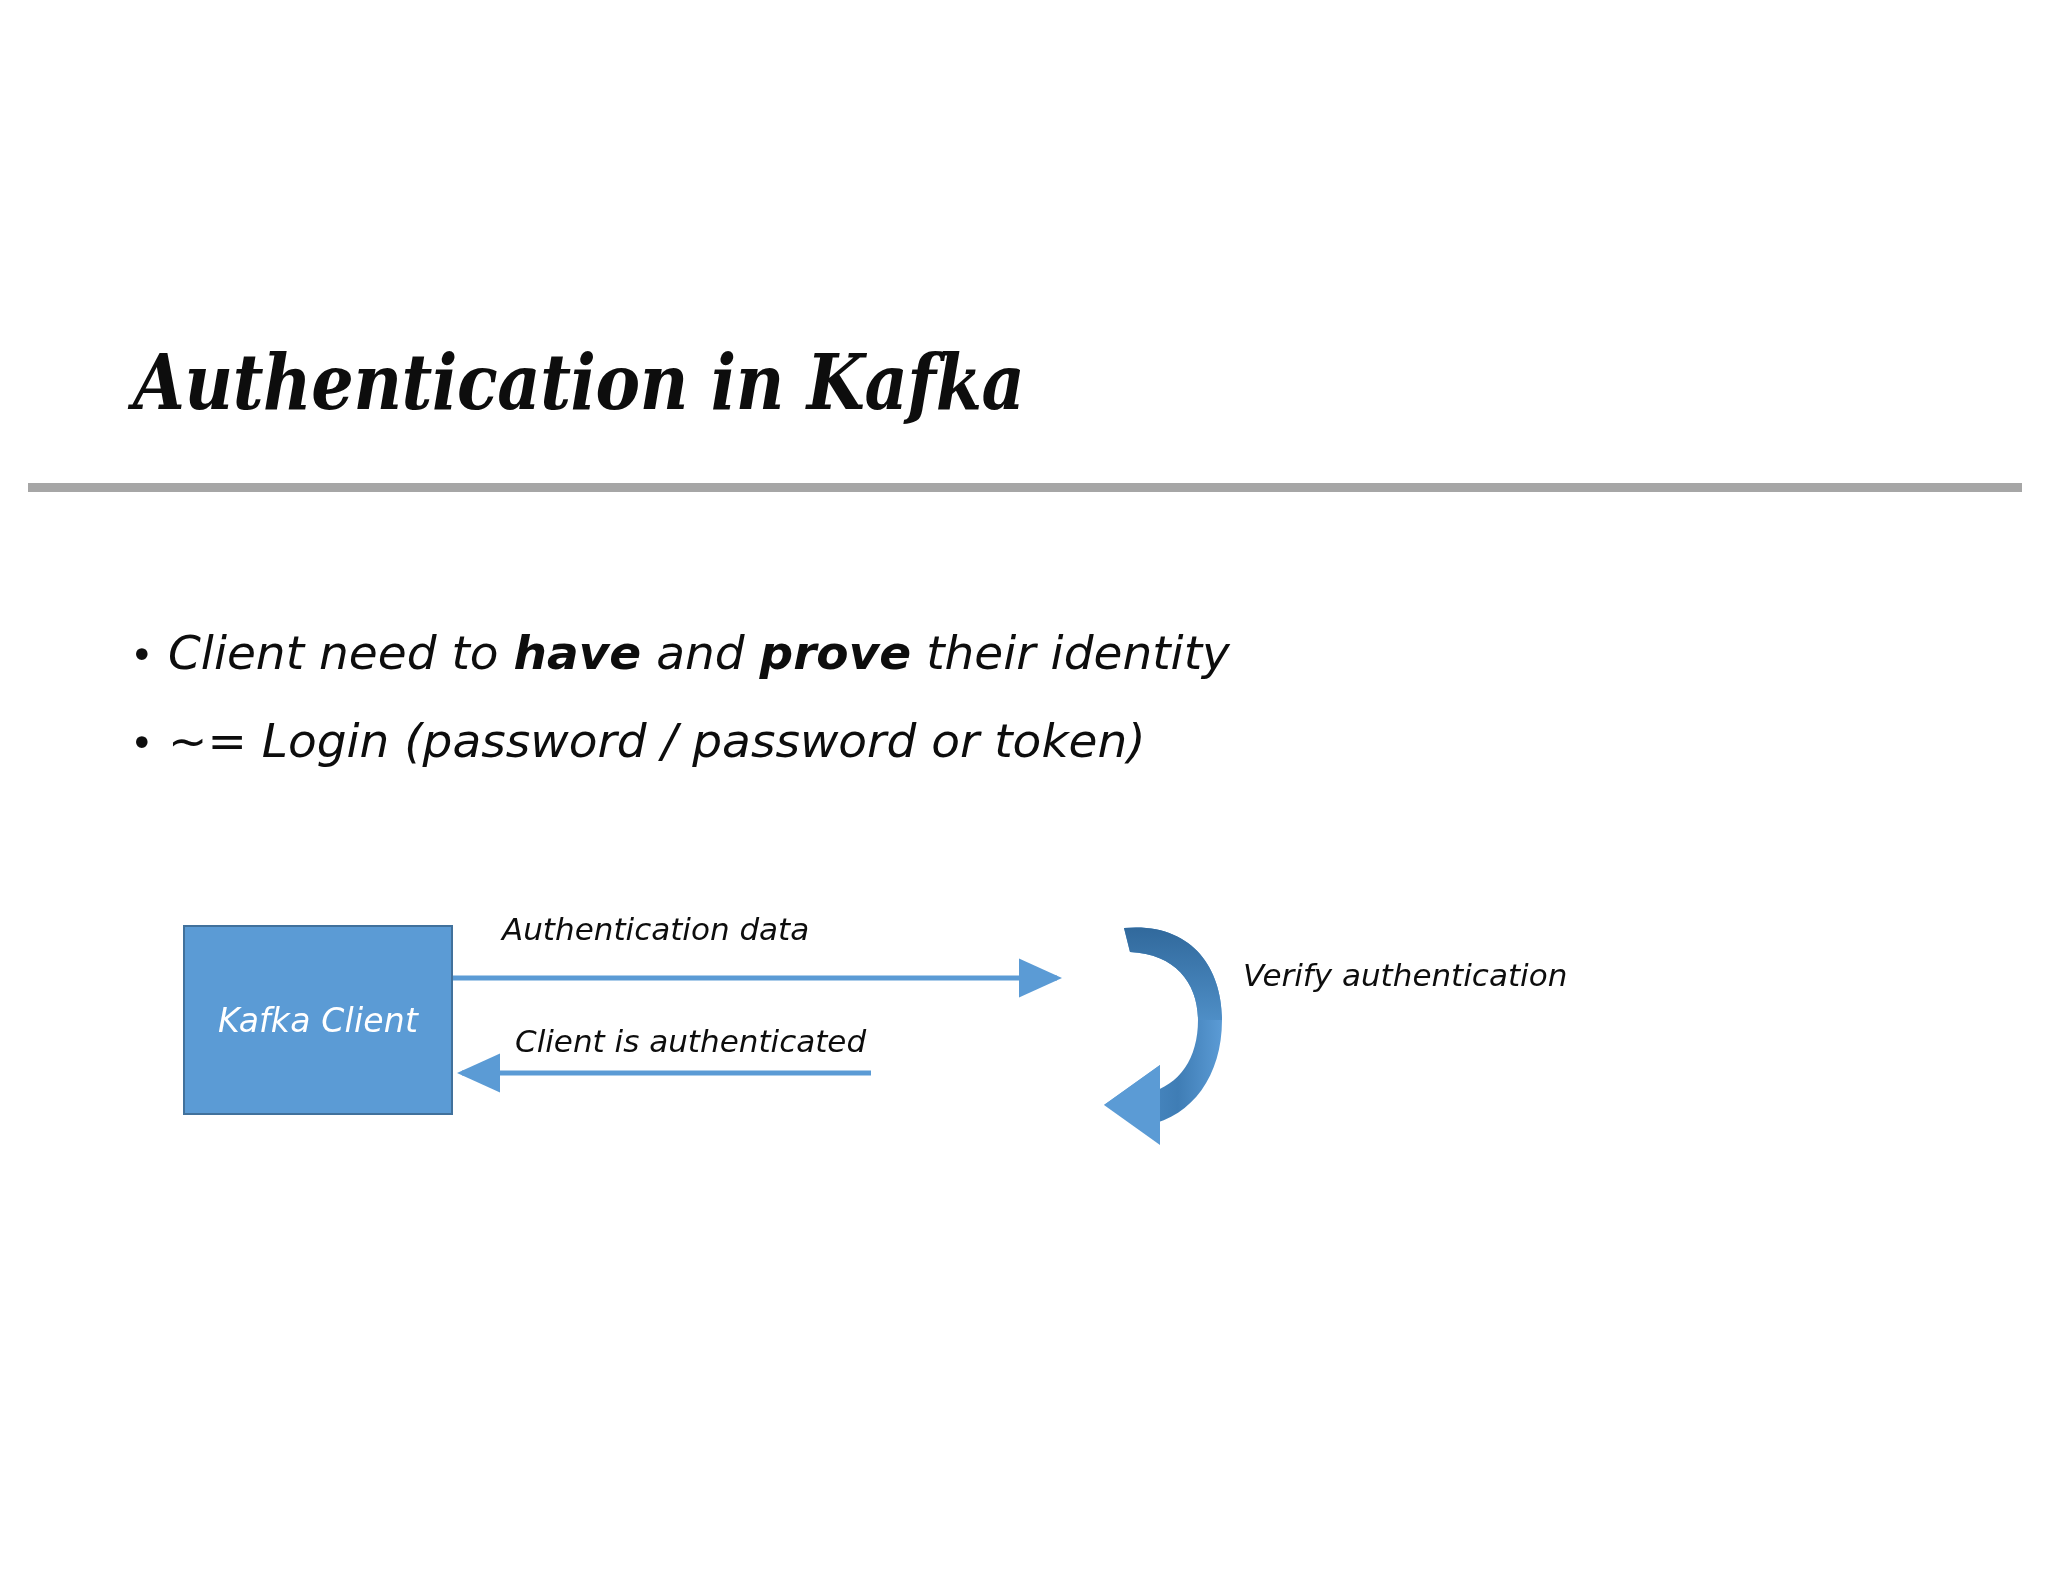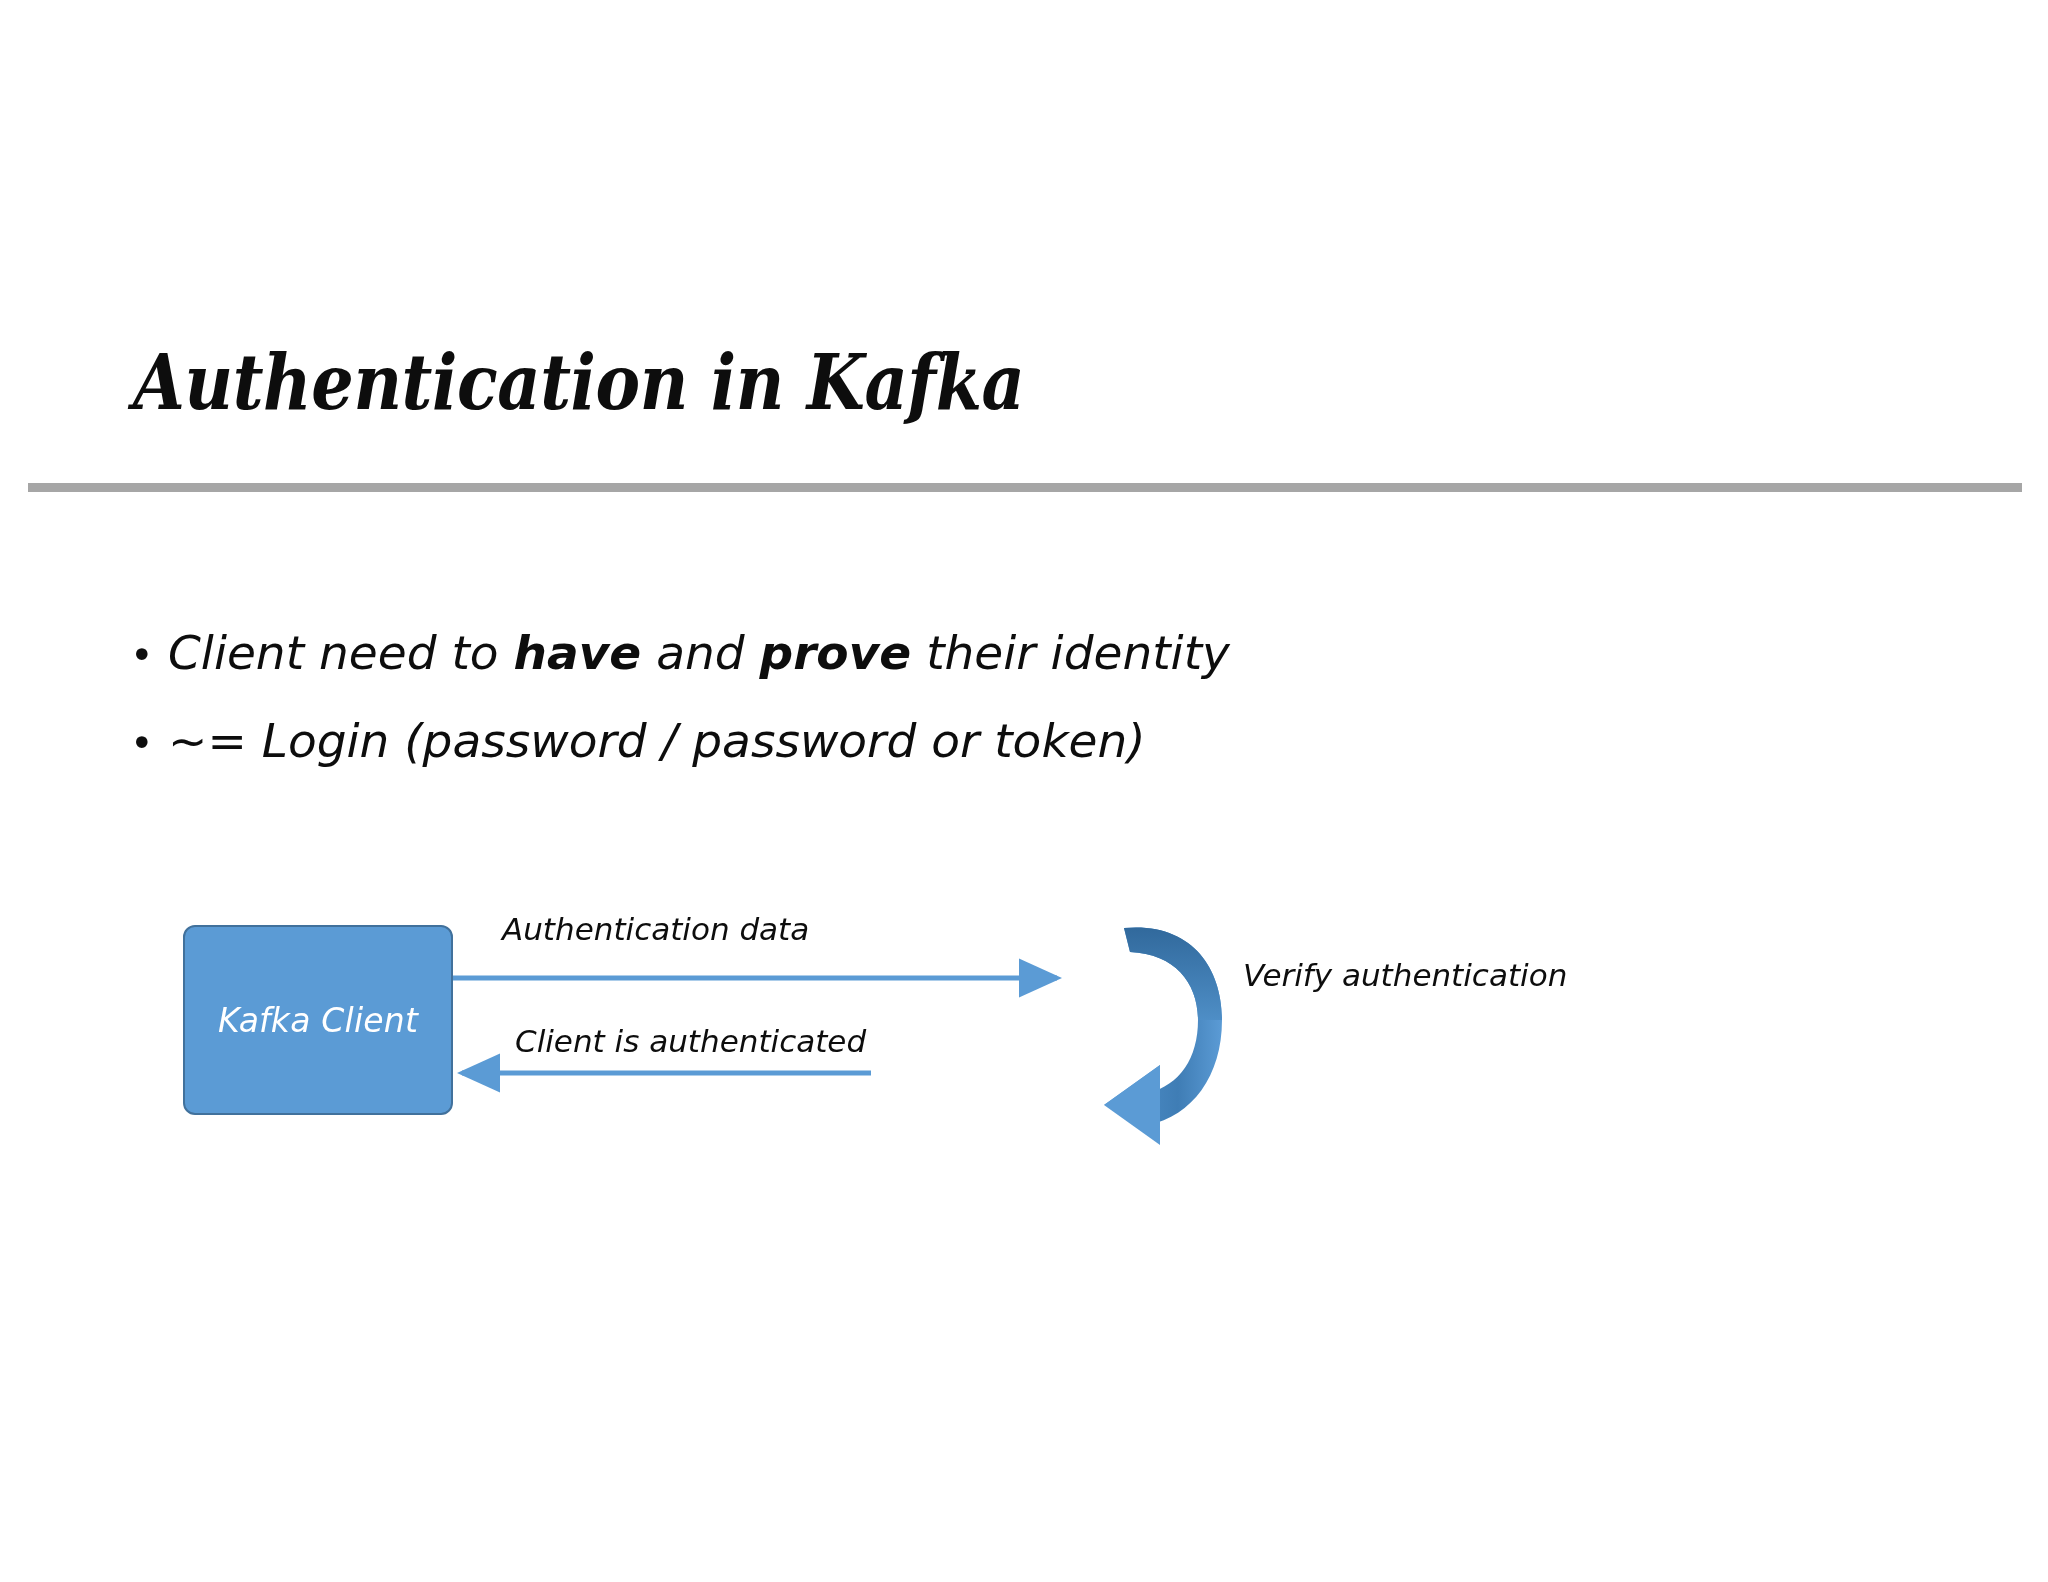--- a/index.html
+++ b/index.html
@@ -92,21 +92,21 @@
     border: 2px solid #41719c;
     box-sizing: border-box;
     display: flex;
     align-items: center;
     justify-content: center;
     color: #ffffff;
     font-size: 33px;
     font-family: "DejaVu Sans", "Liberation Sans", sans-serif;
     letter-spacing: 0.2px;
   }
-  #box-client { left: 183px; top: 45px; width: 270px; height: 190px; border-radius: 12px; }
+  #box-client { left: 183px; top: 45px; width: 270px; height: 190px; }
   #box-broker { left: 871px; top: 45px; width: 270px; height: 190px; }
 
   .flow-label {
     position: absolute;
     font-size: 31px;
     color: #0d0d0d;
     font-family: "DejaVu Sans", "Liberation Sans", sans-serif;
     white-space: nowrap;
   }
   #label-auth-data   { left: 502px; top: 23px; margin-top: 8px; }

